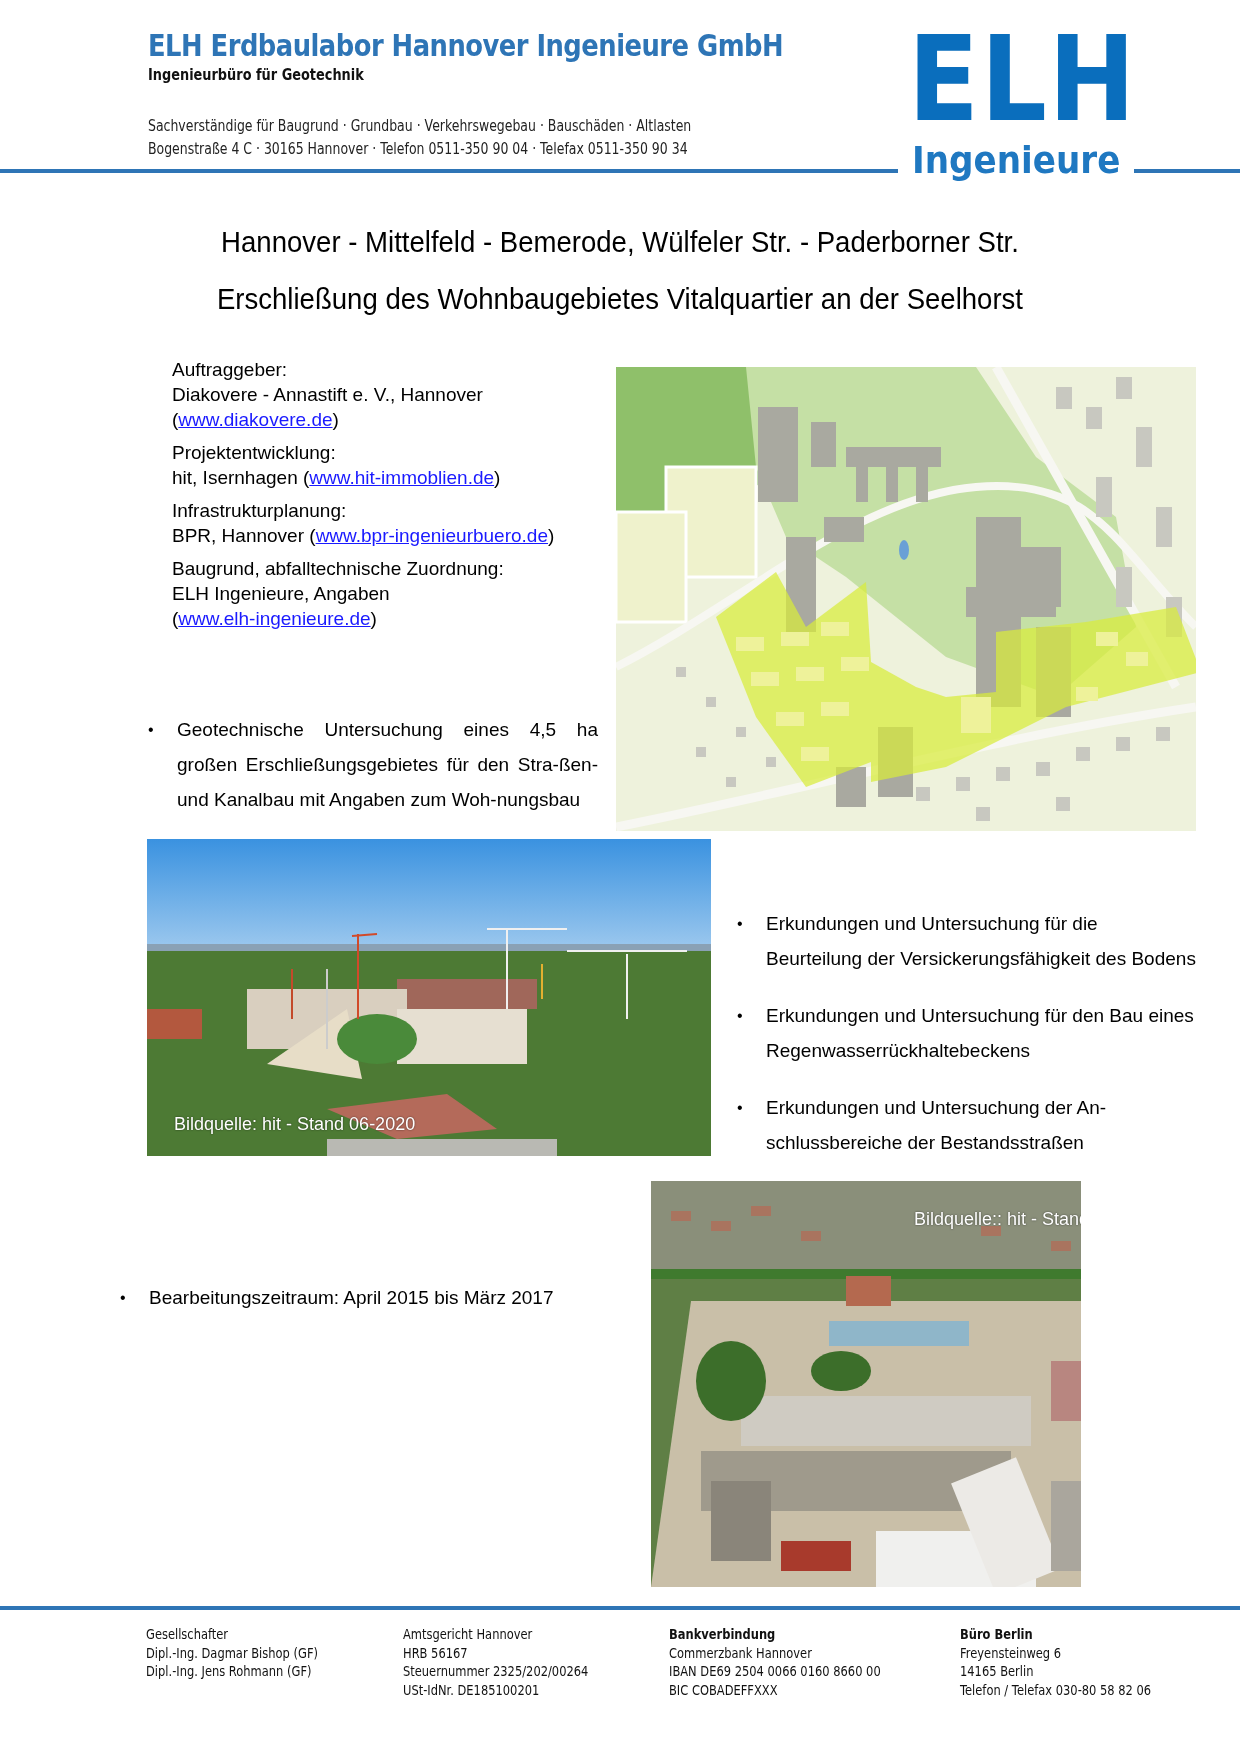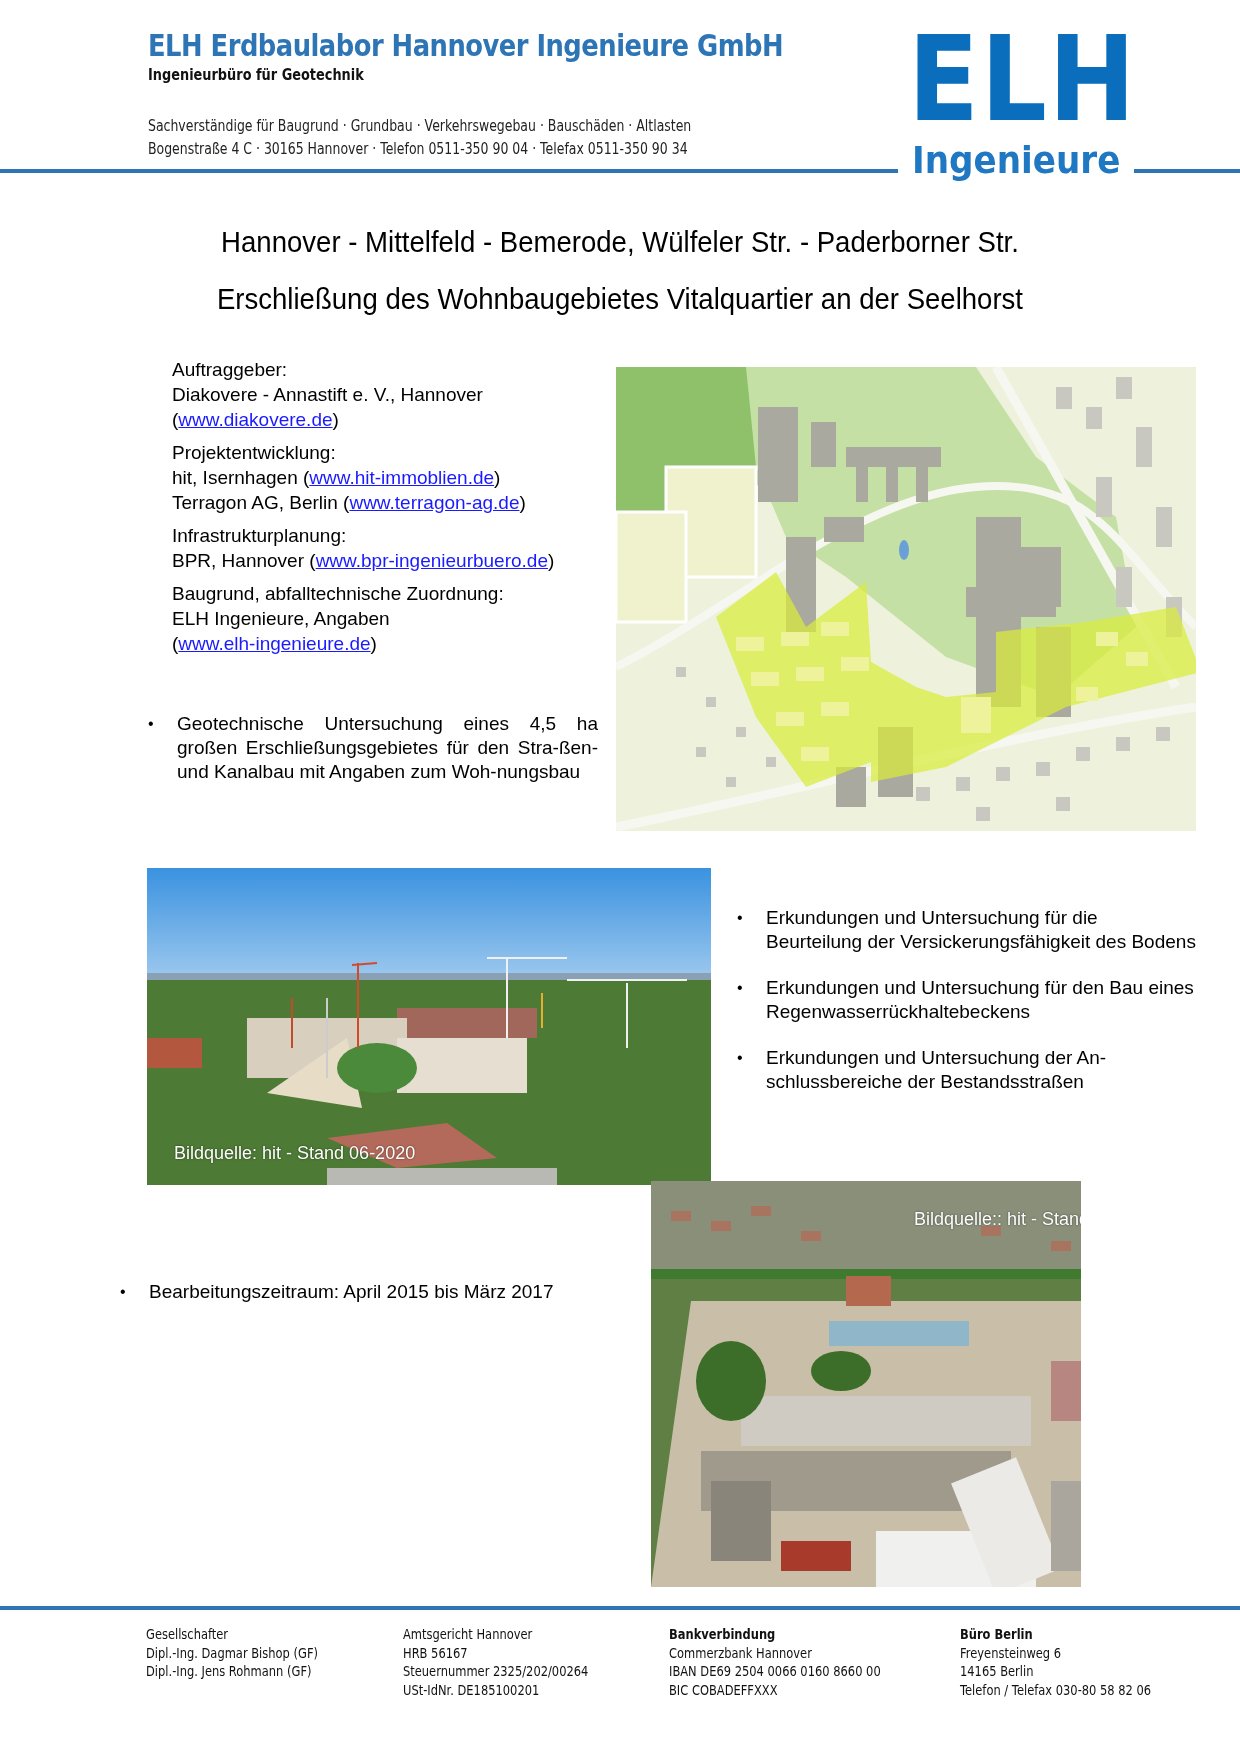--- a/index.html
+++ b/index.html
@@ -20,33 +20,33 @@
   
   .title { left: 0; width: 1240px; text-align: center; font-size: 29px; color: #000; transform: scaleX(0.95); }
   .title-1 { top: 226px; }
   .title-2 { top: 283px; }
 
   
   .info { left: 148px; top: 357px; width: 460px; font-size: 19px; line-height: 25px; }
   .info-group { margin-bottom: 8px; margin-left: 24px; }
   .info a { color: #1a1aff; text-decoration: underline; }
   .bullet-list { margin: 12px; padding: 0; list-style: none; }
-  .bullet { position: relative; padding-left: 29px; font-size: 19px; line-height: 24px; }
+  .bullet { position: relative; padding-left: 29px; font-size: 19px; line-height: 35px; }
   .bullet::before { content: "•"; position: absolute; left: 0; top: 0; font-size: 16px; }
   .bullet-geo { left: 148px; top: 712px; width: 450px; text-align: justify; }
   .bullets-right { left: 725px; top: 894px; width: 460px; }
   .bullets-right .bullet { margin-bottom: 22px; }
   .bullet-time { left: 120px; top: 1280px; width: 540px; }
 
   
   .map { left: 616px; top: 367px; width: 580px; height: 464px; overflow: hidden; background: #eef3dc; }
   .map svg { display: block; }
 
   
-  .photo1 { left: 147px; top: 868px; width: 564px; height: 317px; overflow: hidden; }
+  .photo1 { left: 147px; top: 839px; width: 564px; height: 317px; overflow: hidden; }
   .photo2 { left: 651px; top: 1181px; width: 430px; height: 406px; overflow: hidden; }
   .caption { position: absolute; color: #fff; font-size: 18px; text-shadow: 0 0 2px rgba(0,0,0,0.6); white-space: nowrap; }
   .caption-1 { left: 27px; top: 275px; }
   .caption-2 { left: 263px; top: 28px; }
 
   
   .footer-rule { left: 0; top: 1606px; width: 1240px; height: 4px; background: #2e75b6; }
   .footer-col { top: 1625px; font-family: "DejaVu Sans", sans-serif; font-size: 13.5px; line-height: 18.5px; color: #111; transform: scaleX(0.85); transform-origin: left top; white-space: nowrap; }
   .footer-col .bold { font-weight: bold; }
   .fc1 { left: 146px; }
@@ -72,21 +72,20 @@
 
 <div class="abs info">
   <div class="info-group">
     <div>Auftraggeber:</div>
     <div>Diakovere - Annastift e. V., Hannover</div>
     <div>(<a href="#">www.diakovere.de</a>)</div>
   </div>
   <div class="info-group">
     <div>Projektentwicklung:</div>
     <div><span>hit, Isernhagen</span> (<a href="#">www.hit-immoblien.de</a>)</div>
-    <div><span>Terragon AG, Berlin</span> (<a href="#">www.terragon-ag.de</a>)</div>
   </div>
   <div class="info-group">
     <div>Infrastrukturplanung:</div>
     <div><span>BPR, Hannover</span> (<a href="#">www.bpr-ingenieurbuero.de</a>)</div>
   </div>
   <div class="info-group">
     <div>Baugrund, abfalltechnische Zuordnung:</div>
     <div>ELH Ingenieure, Angaben</div>
     <div>(<a href="#">www.elh-ingenieure.de</a>)</div>
   </div>

